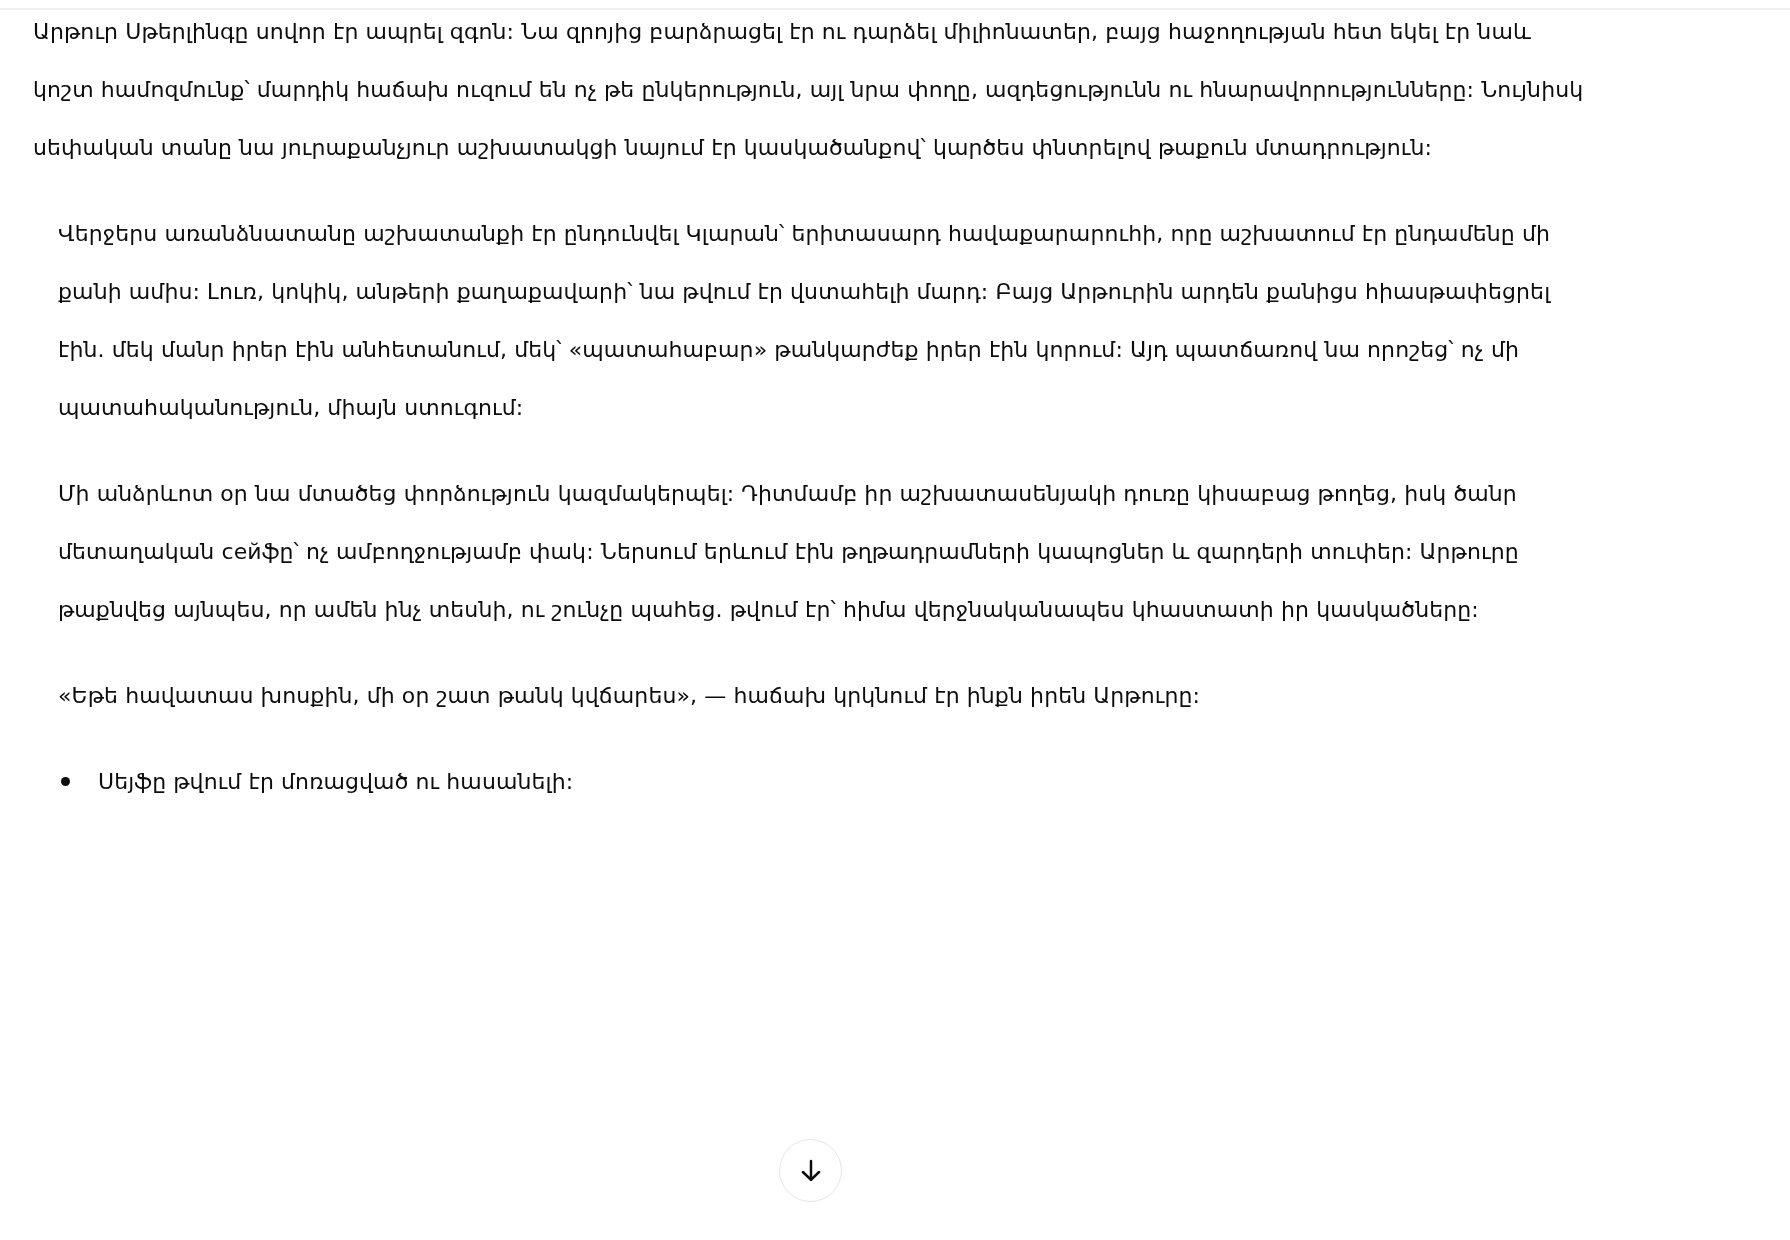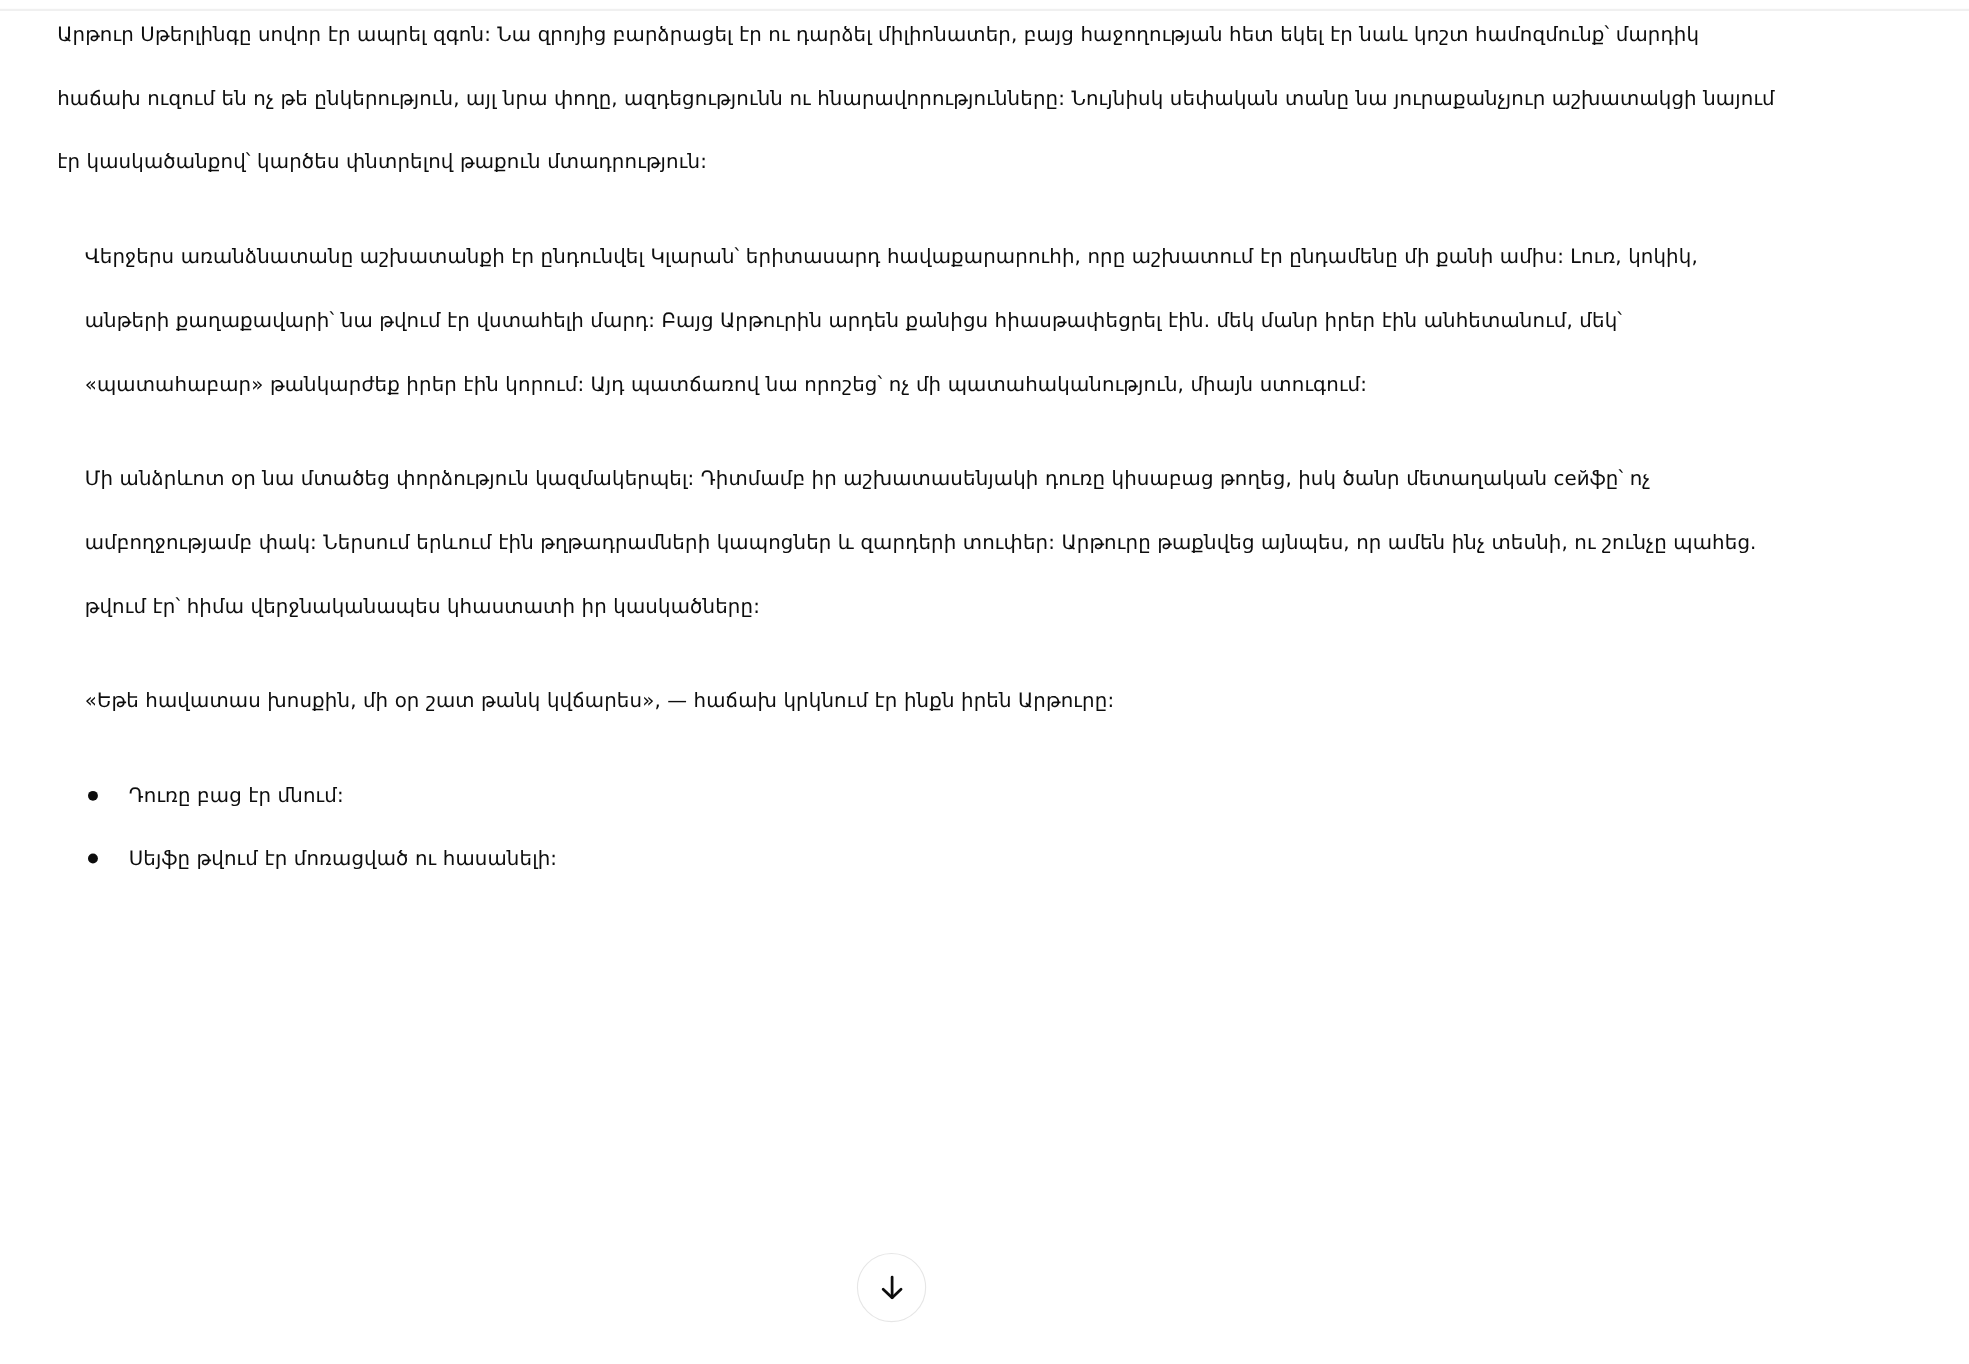--- a/index.html
+++ b/index.html
@@ -18,24 +18,24 @@
   .top-rule {
     position: absolute;
     top: 8px;
     left: 0;
     width: 1790px;
     height: 2px;
     background: var(--color-divider, #f0f0f0);
   }
   .content {
     position: absolute;
-    left: 52px;
+    left: 33px;
     top: 0;
     width: 1565px;
-    font-size: 18px;
+    font-size: 22px;
     line-height: 58px;
     letter-spacing: 0.1px;
   }
   .content p {
     margin: 3px 0 28px 0;
   }
   .content p + p {
     margin-top: 0;
     margin-left: 25px;
   }
@@ -82,21 +82,20 @@
 <body>
 
 <div class="top-rule"></div>
 
 <main class="content">
   <p>Արթուր Սթերլինգը սովոր էր ապրել զգոն: Նա զրոյից բարձրացել էր ու դարձել միլիոնատեր, բայց հաջողության հետ եկել էր նաև կոշտ համոզմունք՝ մարդիկ հաճախ ուզում են ոչ թե ընկերություն, այլ նրա փողը, ազդեցությունն ու հնարավորությունները: Նույնիսկ սեփական տանը նա յուրաքանչյուր աշխատակցի նայում էր կասկածանքով՝ կարծես փնտրելով թաքուն մտադրություն:</p>
   <p>Վերջերս առանձնատանը աշխատանքի էր ընդունվել Կլարան՝ երիտասարդ հավաքարարուհի, որը աշխատում էր ընդամենը մի քանի ամիս: Լուռ, կոկիկ, անթերի քաղաքավարի՝ նա թվում էր վստահելի մարդ: Բայց Արթուրին արդեն քանիցս հիասթափեցրել էին. մեկ մանր իրեր էին անհետանում, մեկ՝ «պատահաբար» թանկարժեք իրեր էին կորում: Այդ պատճառով նա որոշեց՝ ոչ մի պատահականություն, միայն ստուգում:</p>
   <p>Մի անձրևոտ օր նա մտածեց փորձություն կազմակերպել: Դիտմամբ իր աշխատասենյակի դուռը կիսաբաց թողեց, իսկ ծանր մետաղական сейֆը՝ ոչ ամբողջությամբ փակ: Ներսում երևում էին թղթադրամների կապոցներ և զարդերի տուփեր: Արթուրը թաքնվեց այնպես, որ ամեն ինչ տեսնի, ու շունչը պահեց. թվում էր՝ հիմա վերջնականապես կհաստատի իր կասկածները:</p>
   <p>«Եթե հավատաս խոսքին, մի օր շատ թանկ կվճարես», — հաճախ կրկնում էր ինքն իրեն Արթուրը:</p>
   <ul class="bullet-list">
-    <li>Դուռը բաց էր մնում:</li>
     <li>Սեյֆը թվում էր մոռացված ու հասանելի:</li>
   </ul>
 </main>
 
 <button class="scroll-down" type="button">
   <svg width="30" height="30" viewBox="0 0 24 24" fill="none" stroke="#0d0d0d" stroke-width="2" stroke-linecap="round" stroke-linejoin="round">
     <path d="M12 4v15"></path>
     <path d="M5.5 12.8 L12 19 L18.5 12.8"></path>
   </svg>
 </button>

